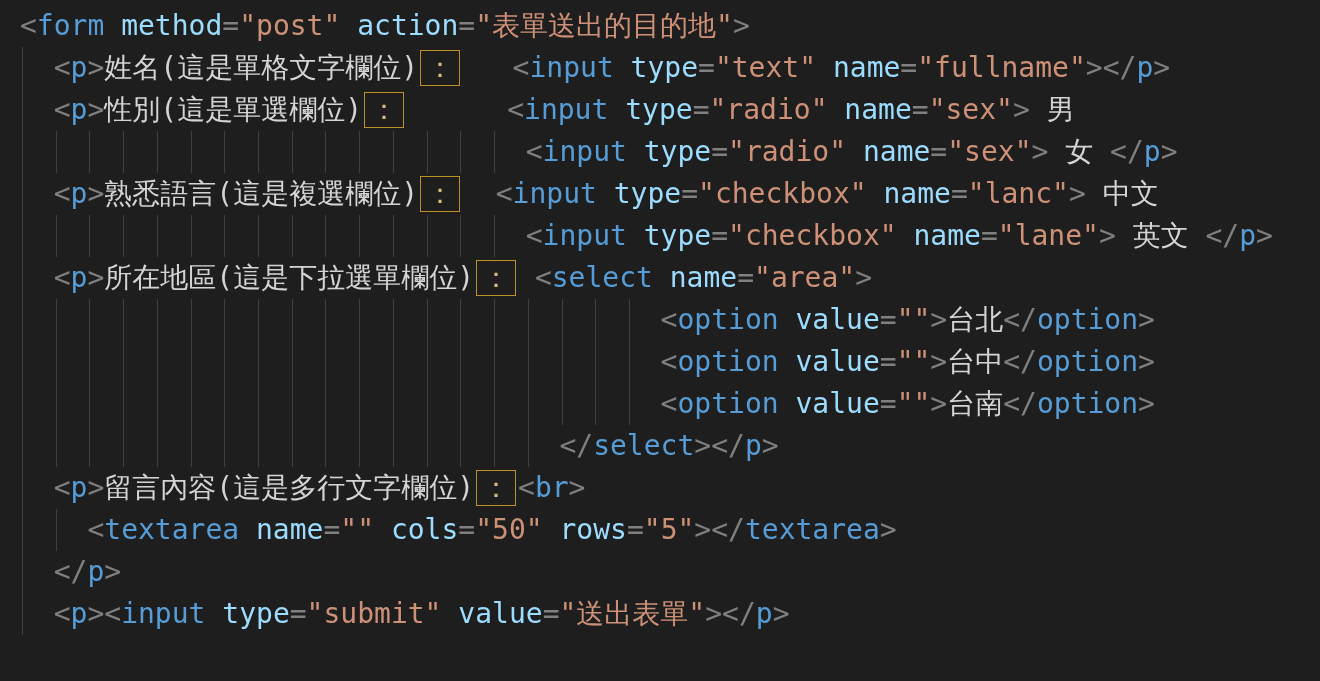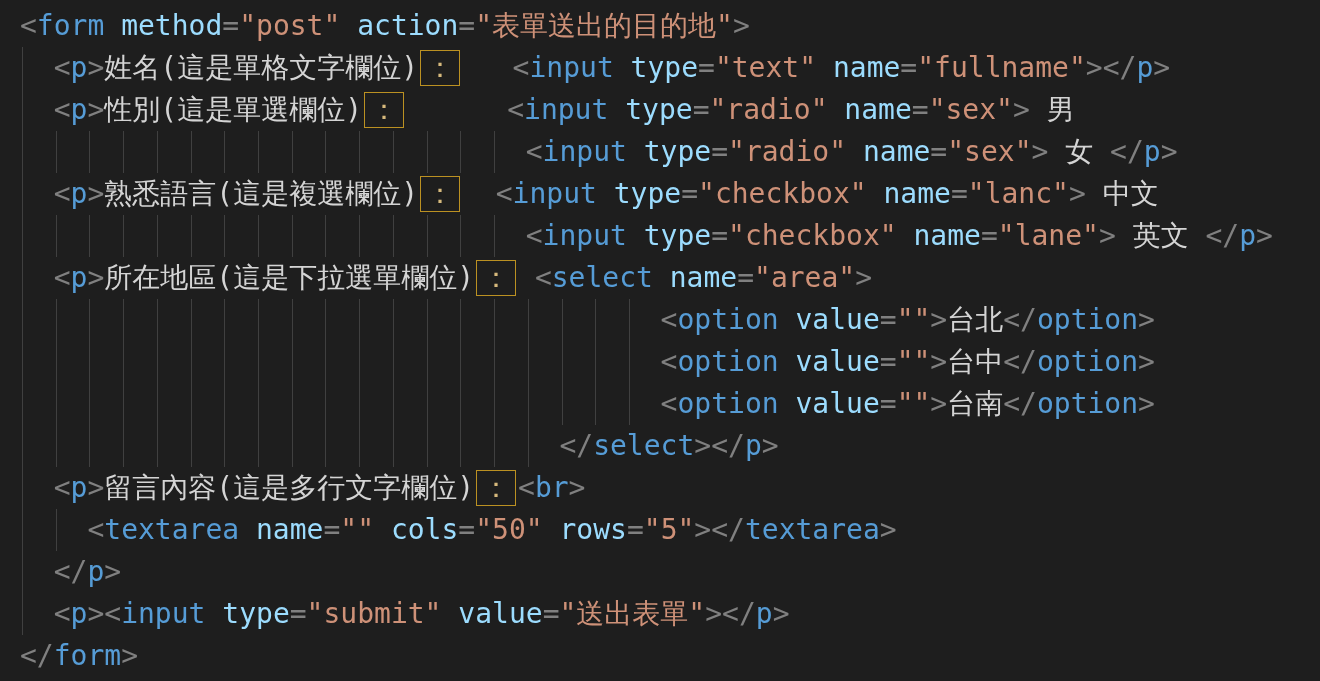--- a/index.html
+++ b/index.html
@@ -49,14 +49,13 @@
     <div class="line"><div class="guides" style="width: 473.58px;"></div><span class="content"><span style="color: rgb(212, 212, 212);">                              </span><span style="color: rgb(128, 128, 128);">&lt;</span><span style="color: rgb(86, 156, 214);">input</span><span style="color: rgb(212, 212, 212);"> </span><span style="color: rgb(156, 220, 254);">type</span><span style="color: rgb(128, 128, 128);">=</span><span style="color: rgb(206, 145, 120);">"checkbox"</span><span style="color: rgb(212, 212, 212);"> </span><span style="color: rgb(156, 220, 254);">name</span><span style="color: rgb(128, 128, 128);">=</span><span style="color: rgb(206, 145, 120);">"lane"</span><span style="color: rgb(128, 128, 128);">&gt;</span><span style="color: rgb(212, 212, 212);"> 英文 </span><span style="color: rgb(128, 128, 128);">&lt;/</span><span style="color: rgb(86, 156, 214);">p</span><span style="color: rgb(128, 128, 128);">&gt;</span></span></div>
     <div class="line"><div class="guides" style="width: 1.5px;"></div><span class="content"><span style="color: rgb(212, 212, 212);">  </span><span style="color: rgb(128, 128, 128);">&lt;</span><span style="color: rgb(86, 156, 214);">p</span><span style="color: rgb(128, 128, 128);">&gt;</span><span style="color: rgb(212, 212, 212);">所在地區(這是下拉選單欄位)</span><span class="ubox" style="color: rgb(215, 186, 125);">：</span><span style="color: rgb(212, 212, 212);"> </span><span style="color: rgb(128, 128, 128);">&lt;</span><span style="color: rgb(86, 156, 214);">select</span><span style="color: rgb(212, 212, 212);"> </span><span style="color: rgb(156, 220, 254);">name</span><span style="color: rgb(128, 128, 128);">=</span><span style="color: rgb(206, 145, 120);">"area"</span><span style="color: rgb(128, 128, 128);">&gt;</span></span></div>
     <div class="line"><div class="guides" style="width: 608.46px;"></div><span class="content"><span style="color: rgb(212, 212, 212);">                                      </span><span style="color: rgb(128, 128, 128);">&lt;</span><span style="color: rgb(86, 156, 214);">option</span><span style="color: rgb(212, 212, 212);"> </span><span style="color: rgb(156, 220, 254);">value</span><span style="color: rgb(128, 128, 128);">=</span><span style="color: rgb(206, 145, 120);">""</span><span style="color: rgb(128, 128, 128);">&gt;</span><span style="color: rgb(212, 212, 212);">台北</span><span style="color: rgb(128, 128, 128);">&lt;/</span><span style="color: rgb(86, 156, 214);">option</span><span style="color: rgb(128, 128, 128);">&gt;</span></span></div>
     <div class="line"><div class="guides" style="width: 608.46px;"></div><span class="content"><span style="color: rgb(212, 212, 212);">                                      </span><span style="color: rgb(128, 128, 128);">&lt;</span><span style="color: rgb(86, 156, 214);">option</span><span style="color: rgb(212, 212, 212);"> </span><span style="color: rgb(156, 220, 254);">value</span><span style="color: rgb(128, 128, 128);">=</span><span style="color: rgb(206, 145, 120);">""</span><span style="color: rgb(128, 128, 128);">&gt;</span><span style="color: rgb(212, 212, 212);">台中</span><span style="color: rgb(128, 128, 128);">&lt;/</span><span style="color: rgb(86, 156, 214);">option</span><span style="color: rgb(128, 128, 128);">&gt;</span></span></div>
     <div class="line"><div class="guides" style="width: 608.46px;"></div><span class="content"><span style="color: rgb(212, 212, 212);">                                      </span><span style="color: rgb(128, 128, 128);">&lt;</span><span style="color: rgb(86, 156, 214);">option</span><span style="color: rgb(212, 212, 212);"> </span><span style="color: rgb(156, 220, 254);">value</span><span style="color: rgb(128, 128, 128);">=</span><span style="color: rgb(206, 145, 120);">""</span><span style="color: rgb(128, 128, 128);">&gt;</span><span style="color: rgb(212, 212, 212);">台南</span><span style="color: rgb(128, 128, 128);">&lt;/</span><span style="color: rgb(86, 156, 214);">option</span><span style="color: rgb(128, 128, 128);">&gt;</span></span></div>
     <div class="line"><div class="guides" style="width: 507.3px;"></div><span class="content"><span style="color: rgb(212, 212, 212);">                                </span><span style="color: rgb(128, 128, 128);">&lt;/</span><span style="color: rgb(86, 156, 214);">select</span><span style="color: rgb(128, 128, 128);">&gt;</span><span style="color: rgb(128, 128, 128);">&lt;/</span><span style="color: rgb(86, 156, 214);">p</span><span style="color: rgb(128, 128, 128);">&gt;</span></span></div>
     <div class="line"><div class="guides" style="width: 1.5px;"></div><span class="content"><span style="color: rgb(212, 212, 212);">  </span><span style="color: rgb(128, 128, 128);">&lt;</span><span style="color: rgb(86, 156, 214);">p</span><span style="color: rgb(128, 128, 128);">&gt;</span><span style="color: rgb(212, 212, 212);">留言內容(這是多行文字欄位)</span><span class="ubox" style="color: rgb(215, 186, 125);">：</span><span style="color: rgb(128, 128, 128);">&lt;</span><span style="color: rgb(86, 156, 214);">br</span><span style="color: rgb(128, 128, 128);">&gt;</span></span></div>
     <div class="line"><div class="guides" style="width: 35.22px;"></div><span class="content"><span style="color: rgb(212, 212, 212);">    </span><span style="color: rgb(128, 128, 128);">&lt;</span><span style="color: rgb(86, 156, 214);">textarea</span><span style="color: rgb(212, 212, 212);"> </span><span style="color: rgb(156, 220, 254);">name</span><span style="color: rgb(128, 128, 128);">=</span><span style="color: rgb(206, 145, 120);">""</span><span style="color: rgb(212, 212, 212);"> </span><span style="color: rgb(156, 220, 254);">cols</span><span style="color: rgb(128, 128, 128);">=</span><span style="color: rgb(206, 145, 120);">"50"</span><span style="color: rgb(212, 212, 212);"> </span><span style="color: rgb(156, 220, 254);">rows</span><span style="color: rgb(128, 128, 128);">=</span><span style="color: rgb(206, 145, 120);">"5"</span><span style="color: rgb(128, 128, 128);">&gt;</span><span style="color: rgb(128, 128, 128);">&lt;/</span><span style="color: rgb(86, 156, 214);">textarea</span><span style="color: rgb(128, 128, 128);">&gt;</span></span></div>
     <div class="line"><div class="guides" style="width: 1.5px;"></div><span class="content"><span style="color: rgb(212, 212, 212);">  </span><span style="color: rgb(128, 128, 128);">&lt;/</span><span style="color: rgb(86, 156, 214);">p</span><span style="color: rgb(128, 128, 128);">&gt;</span></span></div>
     <div class="line"><div class="guides" style="width: 1.5px;"></div><span class="content"><span style="color: rgb(212, 212, 212);">  </span><span style="color: rgb(128, 128, 128);">&lt;</span><span style="color: rgb(86, 156, 214);">p</span><span style="color: rgb(128, 128, 128);">&gt;</span><span style="color: rgb(128, 128, 128);">&lt;</span><span style="color: rgb(86, 156, 214);">input</span><span style="color: rgb(212, 212, 212);"> </span><span style="color: rgb(156, 220, 254);">type</span><span style="color: rgb(128, 128, 128);">=</span><span style="color: rgb(206, 145, 120);">"submit"</span><span style="color: rgb(212, 212, 212);"> </span><span style="color: rgb(156, 220, 254);">value</span><span style="color: rgb(128, 128, 128);">=</span><span style="color: rgb(206, 145, 120);">"送出表單"</span><span style="color: rgb(128, 128, 128);">&gt;</span><span style="color: rgb(128, 128, 128);">&lt;/</span><span style="color: rgb(86, 156, 214);">p</span><span style="color: rgb(128, 128, 128);">&gt;</span></span></div>
-    <div class="line"><span class="content"><span style="color: rgb(128, 128, 128);">&lt;/</span><span style="color: rgb(86, 156, 214);">form</span><span style="color: rgb(128, 128, 128);">&gt;</span></span></div>
   </div>
 
 </body></html>

